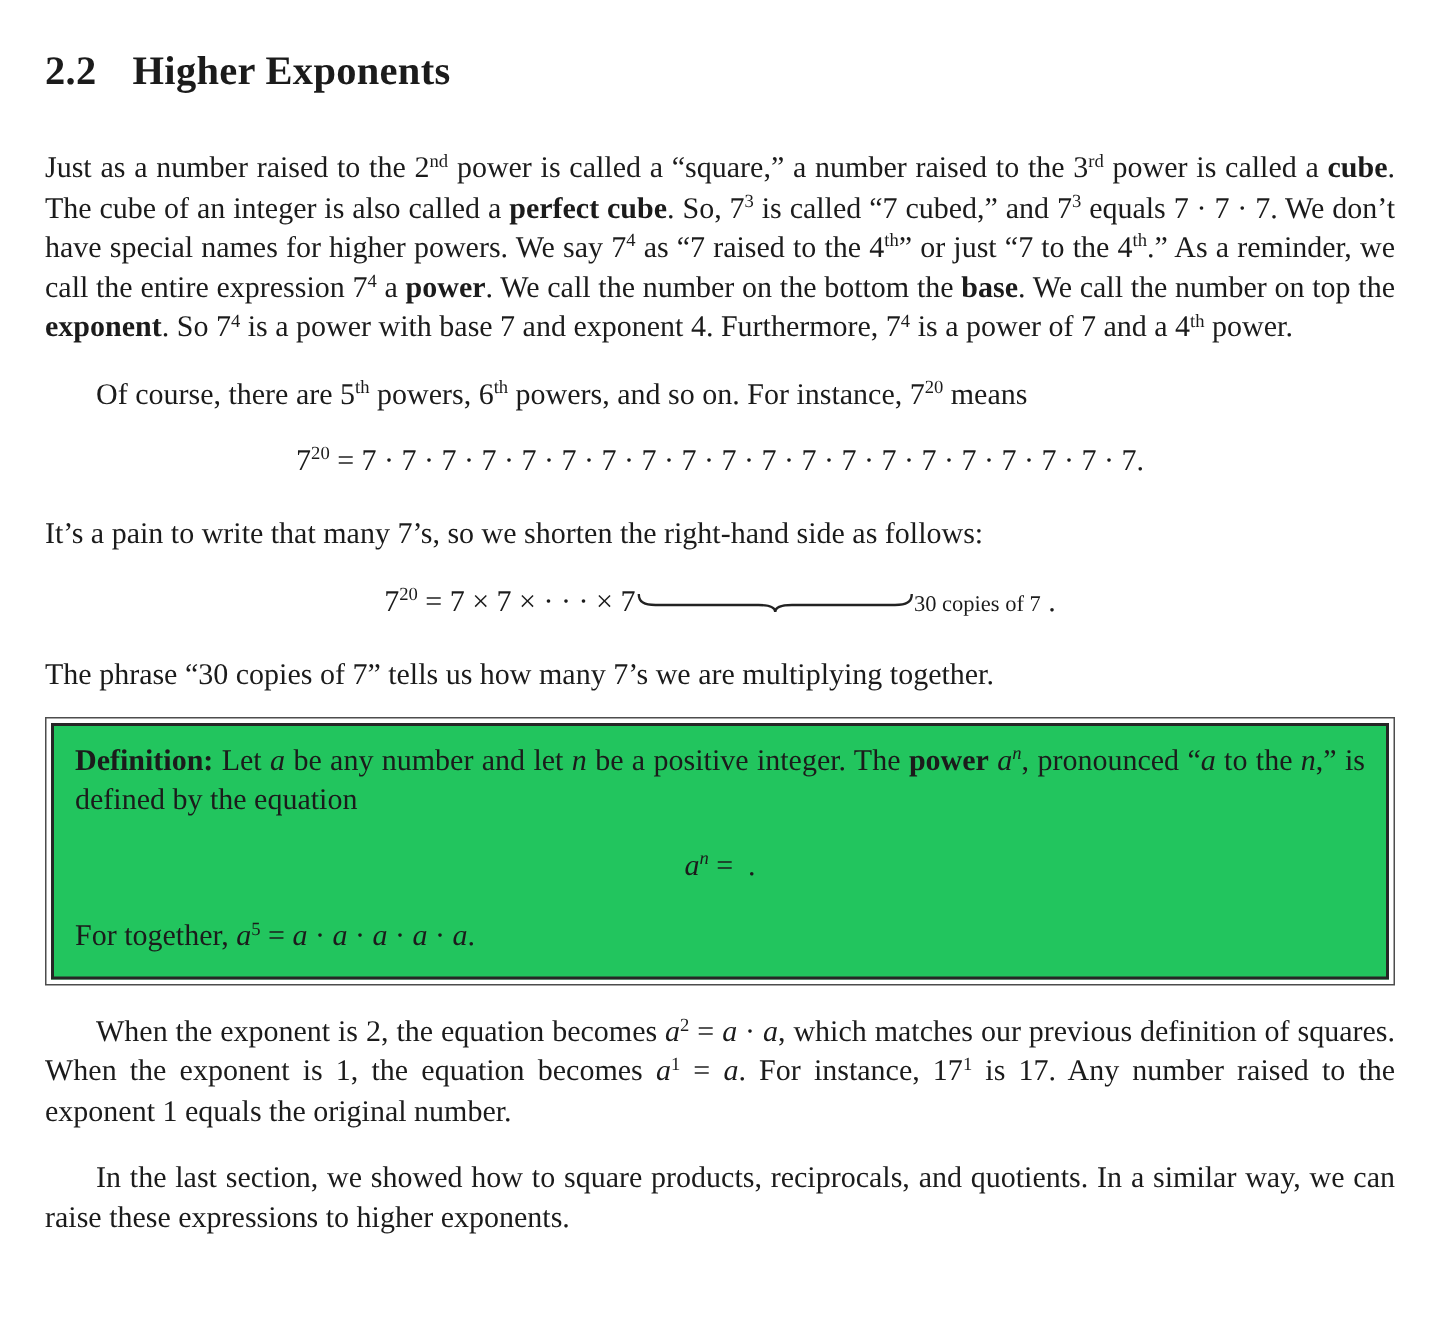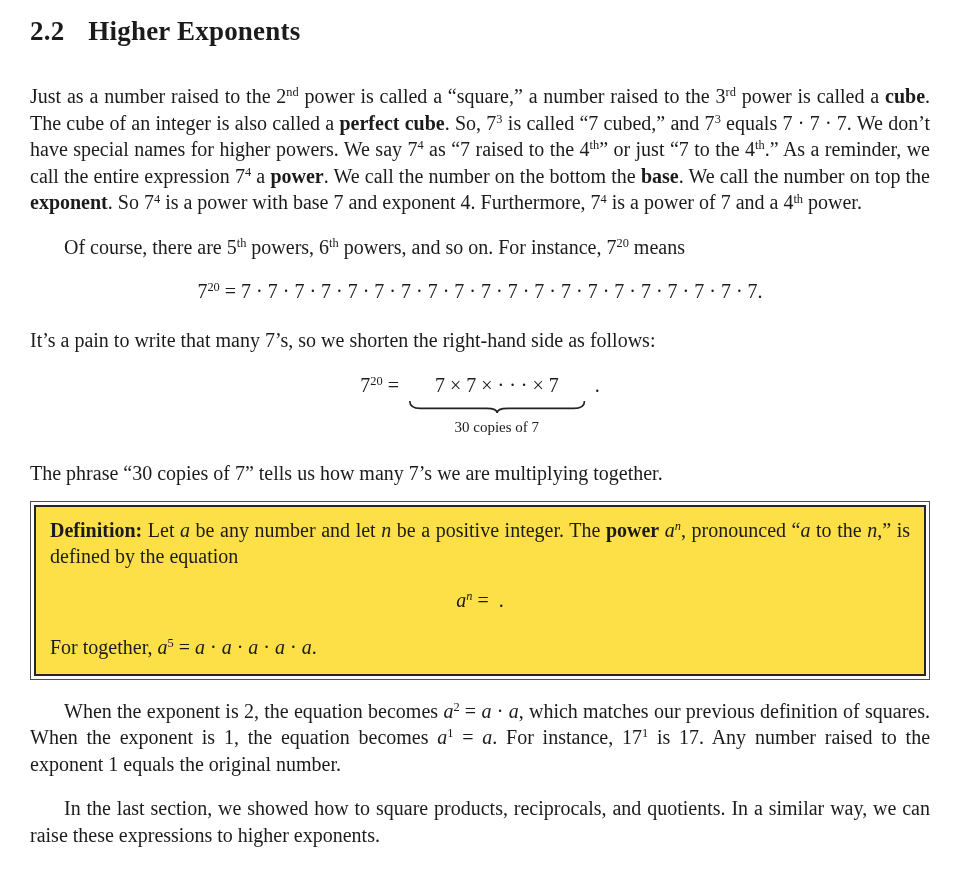--- a/index.html
+++ b/index.html
@@ -4,21 +4,21 @@
 <style>
   html, body {
     margin: 0; padding: 0;
     background: #ffffff;
     width: 960px; height: 885px;
     overflow: hidden;
   }
   .page {
     box-sizing: border-box;
     width: 960px; height: 742px;
-    padding: 14px 30px 0 30px;
+    padding: 30px 30px 0 30px;
     font-family: "Liberation Serif", "DejaVu Serif", serif;
     color: #1b1b1b;
     font-size: 20px;
     line-height: 1.33;
   }
   .section-heading {
     display: flex;
     align-items: baseline;
     gap: 24px;
     font-size: 27px;
@@ -47,21 +47,20 @@
     line-height: 1.4;
   }
   .brace-eq {
     display: flex;
     justify-content: center;
     align-items: flex-start;
     margin: 18px 0 6px 0;
   }
   .braced {
     display: inline-flex;
-    flex-direction: column;
     align-items: center;
   }
   .braced-text { white-space: pre; line-height: 1.4; }
   .eq-pre, .eq-post { white-space: pre; line-height: 1.4; }
   .underbrace {
     width: 96%;
     height: 13px;
     margin-top: 1px;
     display: block;
   }
@@ -71,21 +70,21 @@
     white-space: pre;
   }
   .def-box-outer {
     border: 1px solid #4d4d4d;
     padding: 3px;
     margin: 14px 0 18px 0;
     background: #ffffff;
   }
   .def-box-inner {
     border: 2px solid #262626;
-    background: #fde047;
+    background: #22c55e;
     padding: 10px 14px 13px 14px;
   }
   .def-box-inner .body-par { margin: 0; }
   .def-box-inner .brace-eq { margin: 16px 0 4px 0; }
   .def-example { margin-top: 20px !important; }
   .gap-lg { margin-top: 22px; }
   .gap-md { margin-top: 18px; }
 </style>
 </head>
 <body>

